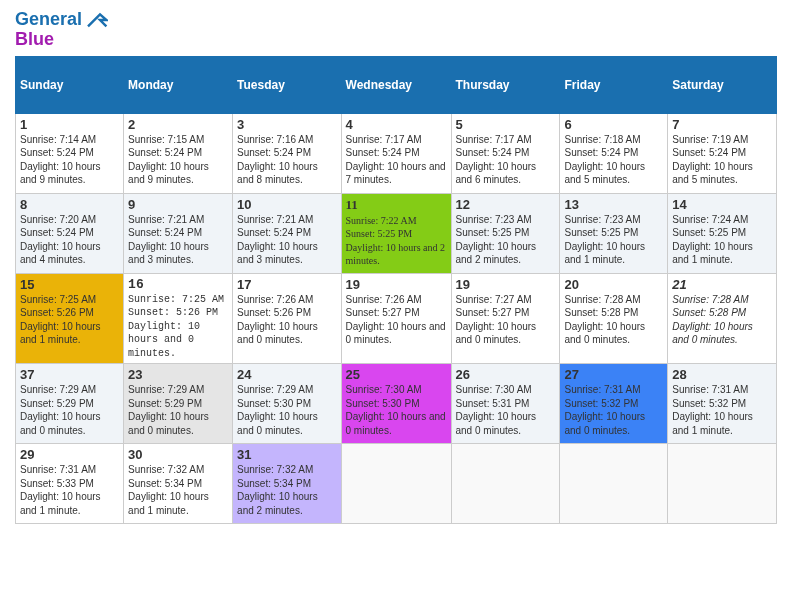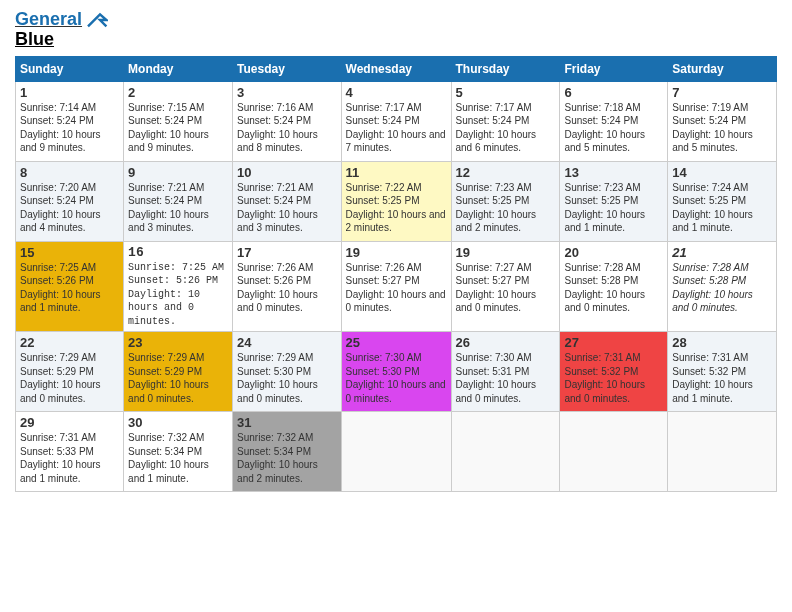--- a/index.html
+++ b/index.html
@@ -23,21 +23,20 @@
     }
     .logo {
       display: flex;
       align-items: center;
     }
     .logo-text {
       font-size: 18px;
       font-weight: bold;
       color: #333;
       line-height: 1.1;
-      text-decoration: underline;
     }
     .logo-text span {
       color: #1a6faf;
     }
     .logo-icon {
       width: 24px;
       height: 20px;
       margin-left: 2px;
     }
     .title-area {
@@ -53,21 +52,21 @@
       color: #333;
     }
     .calendar {
       width: 100%;
       border-collapse: collapse;
       font-size: 10px;
     }
     .calendar th {
       background-color: #1a6faf;
       color: white;
-      padding: 5px 4px;
+      padding: 21px 4px;
       text-align: left;
       font-size: 12px;
       font-weight: bold;
       border: 1px solid #1a6faf;
     }
     .calendar td {
       border: 1px solid #ccc;
       vertical-align: top;
       padding: 3px 4px;
       width: 113px;
@@ -104,21 +103,21 @@
     <div class="logo">
       <div>
         <div style="display:flex;align-items:center;">
           <span class="logo-text">
             <span>General</span>
           </span>
           <svg class="logo-icon" viewBox="0 0 30 24" xmlns="http://www.w3.org/2000/svg">
             <path d="M5 20 L20 5 L28 12 L20 12 L28 20" fill="none" stroke="#1a6faf" stroke-width="3"></path>
           </svg>
         </div>
-        <div class="logo-text" style="color:#000000;">Blue</div>
+        <div class="logo-text" style="color:#a21caf;">Blue</div>
       </div>
     </div>
     <div class="title-area">
       <div class="month-title"></div>
       <div class="location-title"></div>
     </div>
   </div>
 
   <table class="calendar">
     <thead>
@@ -149,21 +148,21 @@
           <td style="background: rgb(255, 255, 255);"><span class="day-number">7</span>
 <span class="day-info">Sunrise: 7:19 AM<br>Sunset: 5:24 PM<br>Daylight: 10 hours and 5 minutes.</span></td>
         </tr>
         <tr>
           <td style="background: rgb(240, 244, 248);"><span class="day-number">8</span>
 <span class="day-info">Sunrise: 7:20 AM<br>Sunset: 5:24 PM<br>Daylight: 10 hours and 4 minutes.</span></td>
           <td style="background: rgb(240, 244, 248);"><span class="day-number">9</span>
 <span class="day-info">Sunrise: 7:21 AM<br>Sunset: 5:24 PM<br>Daylight: 10 hours and 3 minutes.</span></td>
           <td style="background: rgb(240, 244, 248); margin-left: 6px;"><span class="day-number">10</span>
 <span class="day-info">Sunrise: 7:21 AM<br>Sunset: 5:24 PM<br>Daylight: 10 hours and 3 minutes.</span></td>
-          <td style="background: #fef9c3;"><span class="day-number">11</span>
+          <td style="background: #84cc16; font-family: Liberation Serif, serif;"><span class="day-number">11</span>
 <span class="day-info">Sunrise: 7:22 AM<br>Sunset: 5:25 PM<br>Daylight: 10 hours and 2 minutes.</span></td>
           <td style="background: rgb(240, 244, 248);"><span class="day-number">12</span>
 <span class="day-info">Sunrise: 7:23 AM<br>Sunset: 5:25 PM<br>Daylight: 10 hours and 2 minutes.</span></td>
           <td style="background: rgb(240, 244, 248);"><span class="day-number">13</span>
 <span class="day-info">Sunrise: 7:23 AM<br>Sunset: 5:25 PM<br>Daylight: 10 hours and 1 minute.</span></td>
           <td style="background: rgb(240, 244, 248);"><span class="day-number">14</span>
 <span class="day-info">Sunrise: 7:24 AM<br>Sunset: 5:25 PM<br>Daylight: 10 hours and 1 minute.</span></td>
         </tr>
         <tr>
           <td style="background: #eab308;"><span class="day-number">15</span>
@@ -175,41 +174,41 @@
           <td style="background: rgb(255, 255, 255);"><span class="day-number">19</span>
 <span class="day-info">Sunrise: 7:26 AM<br>Sunset: 5:27 PM<br>Daylight: 10 hours and 0 minutes.</span></td>
           <td style="background: rgb(255, 255, 255);"><span class="day-number">19</span>
 <span class="day-info">Sunrise: 7:27 AM<br>Sunset: 5:27 PM<br>Daylight: 10 hours and 0 minutes.</span></td>
           <td style="background: rgb(255, 255, 255);"><span class="day-number">20</span>
 <span class="day-info">Sunrise: 7:28 AM<br>Sunset: 5:28 PM<br>Daylight: 10 hours and 0 minutes.</span></td>
           <td style="background: rgb(255, 255, 255); font-style: italic;"><span class="day-number">21</span>
 <span class="day-info">Sunrise: 7:28 AM<br>Sunset: 5:28 PM<br>Daylight: 10 hours and 0 minutes.</span></td>
         </tr>
         <tr>
-          <td style="background: rgb(240, 244, 248);"><span class="day-number">22</span>
+          <td style="background: rgb(240, 244, 248);"><span class="day-number">37</span>
 <span class="day-info">Sunrise: 7:29 AM<br>Sunset: 5:29 PM<br>Daylight: 10 hours and 0 minutes.</span></td>
-          <td style="background: #eab308; margin-left: 29px;"><span class="day-number">23</span>
+          <td style="background: #e5e5e5; margin-left: 29px;"><span class="day-number">23</span>
 <span class="day-info">Sunrise: 7:29 AM<br>Sunset: 5:29 PM<br>Daylight: 10 hours and 0 minutes.</span></td>
           <td style="background: rgb(240, 244, 248);"><span class="day-number">24</span>
 <span class="day-info">Sunrise: 7:29 AM<br>Sunset: 5:30 PM<br>Daylight: 10 hours and 0 minutes.</span></td>
           <td style="background: #d946ef;"><span class="day-number">25</span>
 <span class="day-info">Sunrise: 7:30 AM<br>Sunset: 5:30 PM<br>Daylight: 10 hours and 0 minutes.</span></td>
           <td style="background: rgb(240, 244, 248);"><span class="day-number">26</span>
 <span class="day-info">Sunrise: 7:30 AM<br>Sunset: 5:31 PM<br>Daylight: 10 hours and 0 minutes.</span></td>
-          <td style="background: #ef4444;"><span class="day-number">27</span>
+          <td style="background: #3b82f6;"><span class="day-number">27</span>
 <span class="day-info">Sunrise: 7:31 AM<br>Sunset: 5:32 PM<br>Daylight: 10 hours and 0 minutes.</span></td>
           <td style="background: rgb(240, 244, 248);"><span class="day-number">28</span>
 <span class="day-info">Sunrise: 7:31 AM<br>Sunset: 5:32 PM<br>Daylight: 10 hours and 1 minute.</span></td>
         </tr>
         <tr>
           <td style="background: rgb(255, 255, 255);"><span class="day-number">29</span>
 <span class="day-info">Sunrise: 7:31 AM<br>Sunset: 5:33 PM<br>Daylight: 10 hours and 1 minute.</span></td>
           <td style="background: rgb(255, 255, 255);"><span class="day-number">30</span>
 <span class="day-info">Sunrise: 7:32 AM<br>Sunset: 5:34 PM<br>Daylight: 10 hours and 1 minute.</span></td>
-          <td style="background: #a3a3a3;"><span class="day-number">31</span>
+          <td style="background: #c4b5fd;"><span class="day-number">31</span>
 <span class="day-info">Sunrise: 7:32 AM<br>Sunset: 5:34 PM<br>Daylight: 10 hours and 2 minutes.</span></td>
           <td class="empty-cell"></td>
           <td class="empty-cell"></td>
           <td class="empty-cell"></td>
           <td class="empty-cell"></td>
         </tr>
       </tbody>
   </table>
 </div>
 

